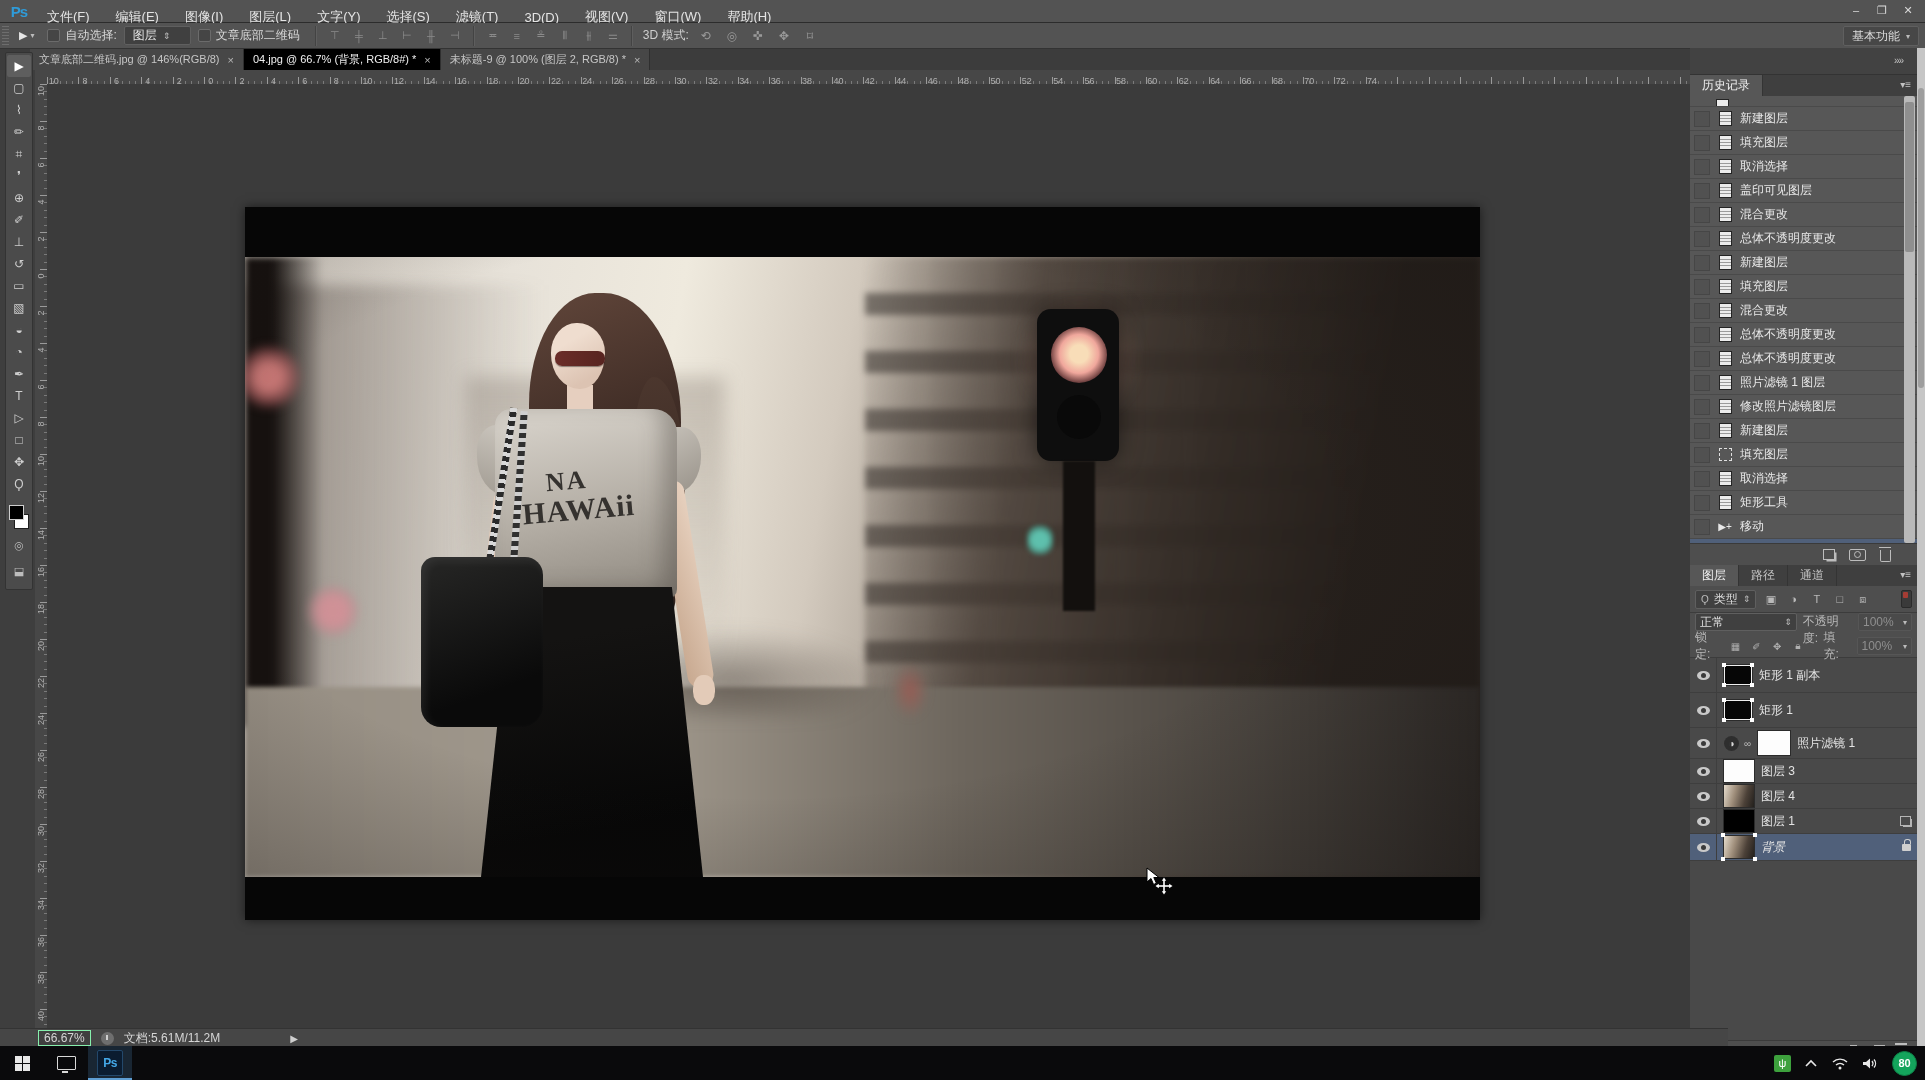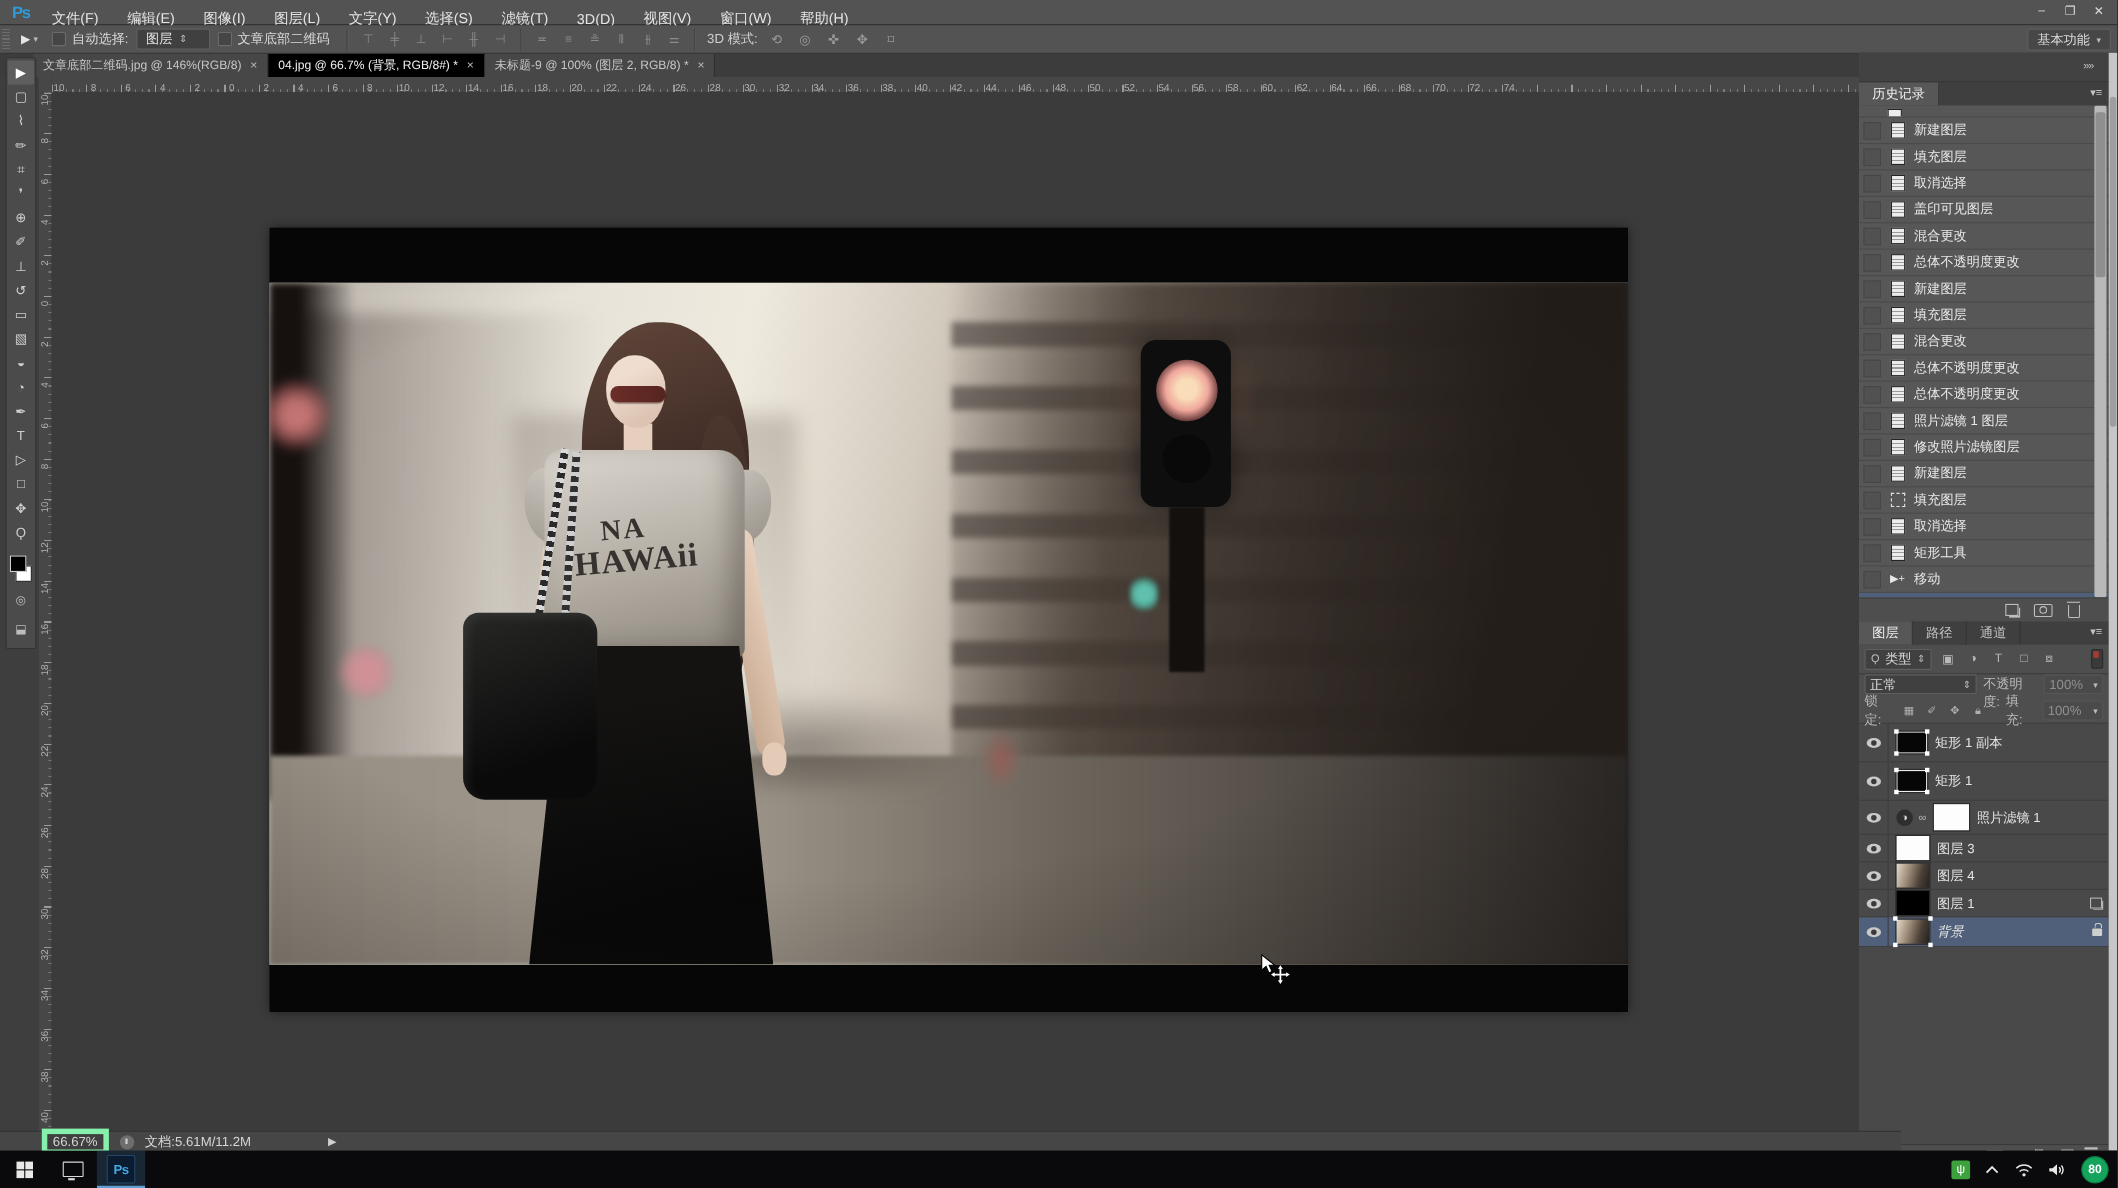--- a/index.html
+++ b/index.html
@@ -222,21 +222,21 @@
   .ic-sheet{width:9px;height:11px;border:1px solid #b5b5b5;position:relative;}
   .ic-maskr{width:13px;height:9px;border:1px solid #b5b5b5;position:relative;}
   .ic-maskr::after{content:"";position:absolute;left:3.5px;top:1px;width:5px;height:5px;border-radius:50%;background:#b5b5b5;}
 
   .edge-scroll{position:absolute;left:1917px;top:48px;width:8px;height:998px;background:#c6c6c6;}
   .edge-thumb{position:absolute;left:1px;top:40px;width:6px;height:300px;background:#9e9e9e;border-radius:3px;}
 
   
   .statusbar{position:absolute;left:0;top:1028px;width:1690px;height:18px;background:#464646;border-top:1px solid #333;
              display:flex;align-items:center;color:#d6d6d6;font-size:12px;gap:10px;padding-left:38px;}
-  .zoomfield{background:#3f3f3f;border:5px solid #86efac;padding:0 5px;height:14px;display:flex;align-items:center;}
+  .zoomfield{background:#3f3f3f;border:1px solid #86efac;padding:0 5px;height:14px;display:flex;align-items:center;}
   .sb-ic{width:13px;height:13px;border-radius:50%;background:#6e6e6e;position:relative;}
   .sb-ic::after{content:"";position:absolute;left:5px;top:3px;width:2px;height:5px;background:#cfcfcf;}
   .sb-arrow{color:#cfcfcf;font-size:10px;margin-left:60px;}
 
   
   .taskbar{position:absolute;left:0;top:1046px;width:1925px;height:34px;background:#0a0a0c;display:flex;align-items:center;}
   .tb-btn{width:44px;height:34px;display:flex;align-items:center;justify-content:center;}
   .win-logo{width:15px;height:15px;display:grid;grid-template-columns:7px 7px;grid-template-rows:7px 7px;gap:1px;}
   .win-logo i{background:#e8e8e8;}
   .tb-monitor{width:17px;height:12px;border:1.5px solid #d9d9d9;border-radius:1px;position:relative;}

